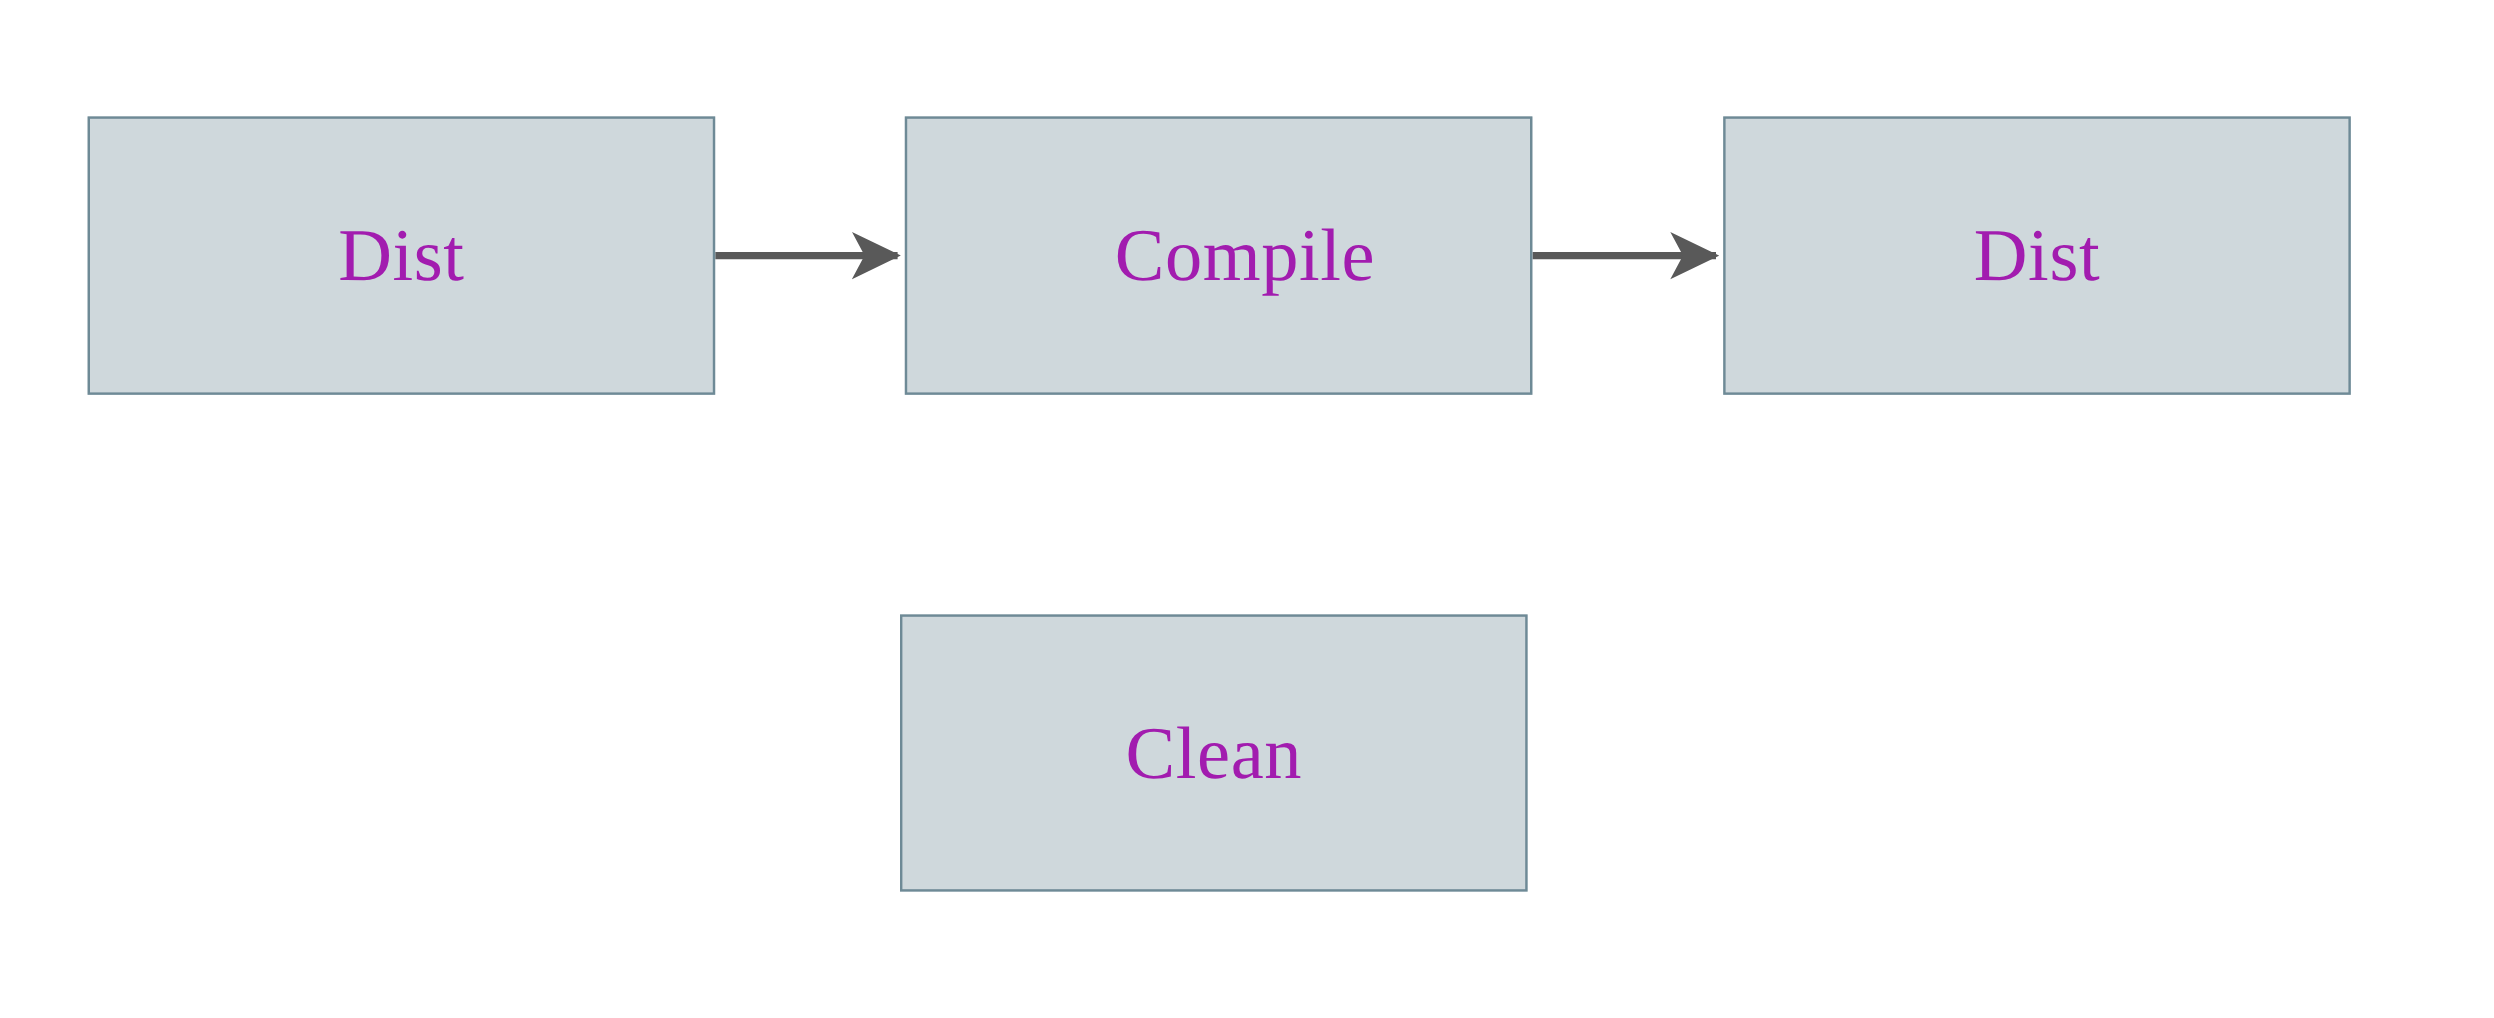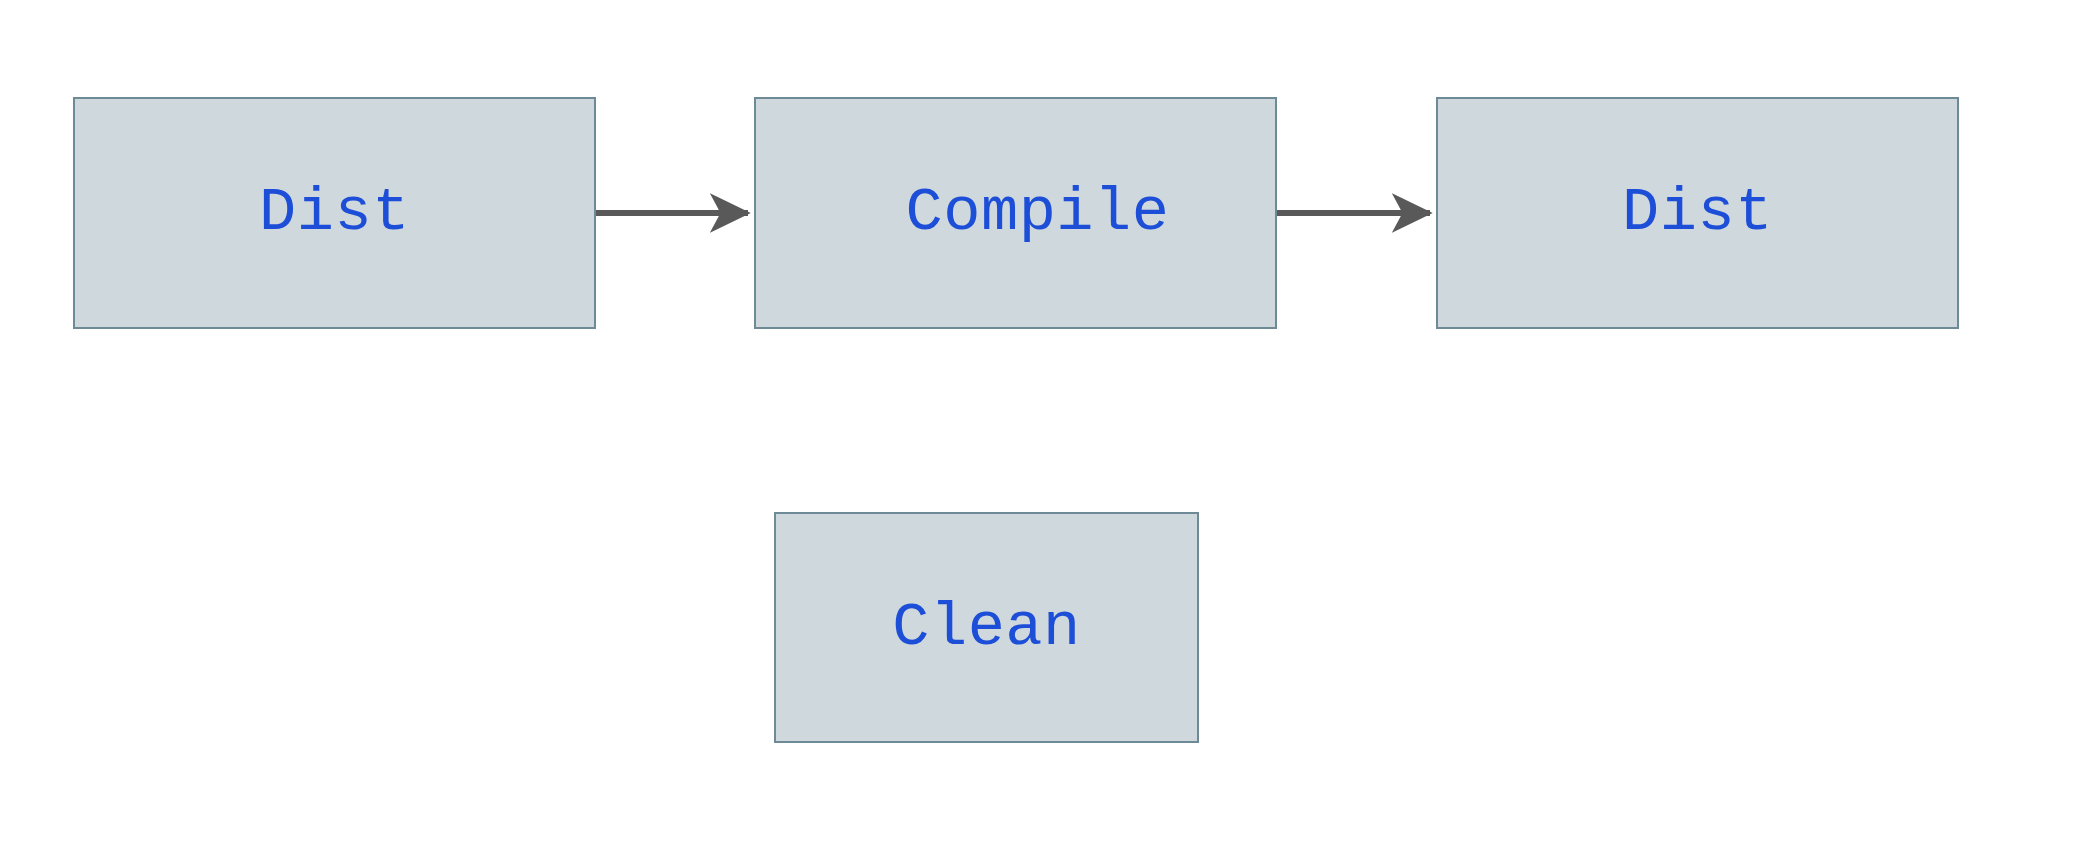--- a/index.html
+++ b/index.html
@@ -20,25 +20,25 @@
   .node {
     position: absolute;
     box-sizing: border-box;
     background: #CFD8DC;
     border: 2px solid #6E8A96;
     display: flex;
     align-items: center;
     justify-content: center;
   }
   .node-label {
-    font-family: Liberation Mono, monospace;
+    font-family: Liberation Serif, serif;
     font-weight: 300;
     font-size: 62px;
     line-height: 1;
-    color: #1d4ed8;
+    color: #a21caf;
     letter-spacing: 0.5px;
     white-space: nowrap;
     -webkit-font-smoothing: antialiased;
   }
   .edge-layer {
     position: absolute;
     left: 0;
     top: 0;
     width: 2078px;
     height: 848px;
@@ -71,17 +71,17 @@
   </div>
 
   <div class="node" style="left:754px; top:97px; width:523px; height:232px;padding-left:44px;">
     <span class="node-label">Compile</span>
   </div>
 
   <div class="node" style="left:1436px; top:97px; width:523px; height:232px;">
     <span class="node-label">Dist</span>
   </div>
 
-  <div class="node" style="left:774px; top:512px; width:425px; height:231px;">
+  <div class="node" style="left:750px; top:512px; width:523px; height:231px;">
     <span class="node-label">Clean</span>
   </div>
 
 </div>
 
 </body></html>

